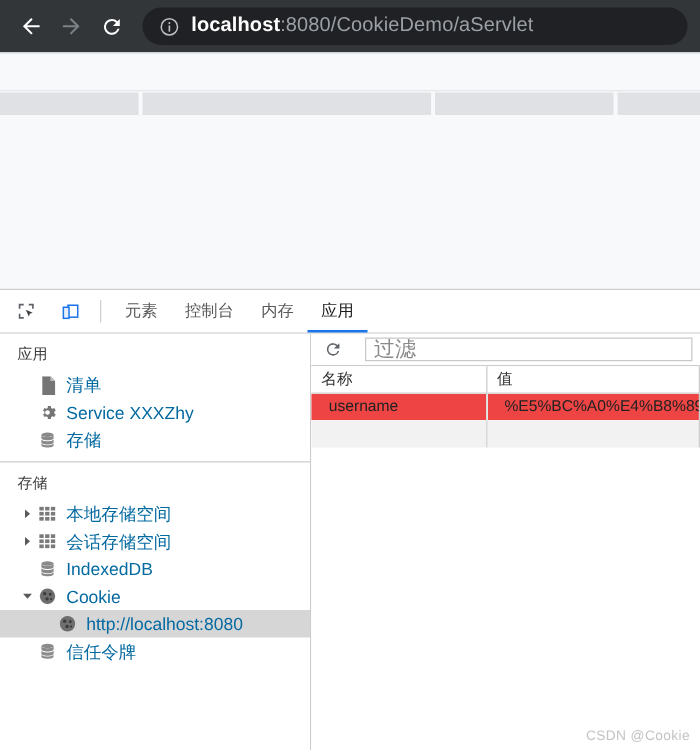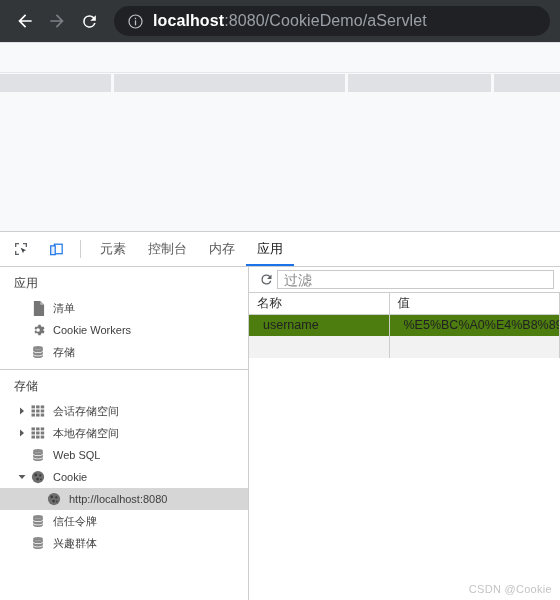--- a/index.html
+++ b/index.html
@@ -179,22 +179,22 @@
   
   .tree-section-title {
     font-size: 12px;
     color: #3c3c3c;
     padding: 8px 0 5px 14px;
   }
   .tree-row {
     height: 22px;
     display: flex;
     align-items: center;
-    font-size: 11px;
-    color: #404040;
+    font-size: 14px;
+    color: #0369a1;
     padding-left: 14px;
     box-sizing: border-box;
     white-space: nowrap;
     text-align: center;
   }
   .tree-row.indent1 { padding-left: 30px; }
   .tree-row.indent2 { padding-left: 46px; }
   .tree-row.selected {
     background: #d6d6d6;
   }
@@ -234,25 +234,25 @@
     background: #ffffff;
   }
   .refresh-btn {
     width: 22px; height: 22px;
     display: flex; align-items: center; justify-content: center;
     flex: none;
   }
   .filter-input {
     flex: 1;
     height: 19px;
-    margin-left: 0;
+    margin-left: 15px;
     margin-right: 2px;
     border: 1px solid #c9c9c9;
     background: #ffffff;
-    font-size: 14px;
+    font-size: 17px;
     color: #8a8a8a;
     padding: 0 6px;
     box-sizing: border-box;
     font-family: inherit;
     outline: none;
   }
   .filter-input::placeholder { color: #8a8a8a; }
 
   .cookie-table {
     width: 100%;
@@ -274,21 +274,21 @@
   .cookie-table td {
     font-size: 12.5px;
     color: #222;
     height: 22px;
     padding: 0 0 0 14px;
     border-right: 1px solid #cdcdcd;
     box-sizing: border-box;
     white-space: nowrap;
     overflow: hidden;
   }
-  tr.row-selected td { background: #4d7c0f; }
+  tr.row-selected td { background: #ef4444; }
   tr.row-alt td { background: #f2f2f2; height: 22px; }
   .col-name { width: 140px; }
 
   .watermark {
     position: absolute;
     right: 8px;
     bottom: 5px;
     font-size: 11px;
     color: #c4c4c4;
     letter-spacing: 0.3px;
@@ -384,21 +384,21 @@
             <span class="tree-label">清单</span>
           </div>
           <div class="tree-row indent1">
             <span class="tw spacer"></span>
             <span class="tree-icon">
               <svg width="14" height="14" viewBox="0 0 24 24">
                 <path d="M12 8a4 4 0 1 0 0 8 4 4 0 0 0 0-8zm9.4 4a7.5 7.5 0 0 0-.1-1.2l2-1.5-2-3.4-2.3 1a7.8 7.8 0 0 0-2-1.2L16.6 3h-4l-.4 2.7a7.8 7.8 0 0 0-2 1.2l-2.3-1-2 3.4 2 1.5A7.5 7.5 0 0 0 7.8 12c0 .4 0 .8.1 1.2l-2 1.5 2 3.4 2.3-1c.6.5 1.3.9 2 1.2l.4 2.7h4l.4-2.7c.7-.3 1.4-.7 2-1.2l2.3 1 2-3.4-2-1.5c.1-.4.1-.8.1-1.2z" fill="#757575"></path>
                 <circle cx="12" cy="12" r="3.2" fill="#ffffff"></circle>
               </svg>
             </span>
-            <span class="tree-label">Cookie Workers</span>
+            <span class="tree-label">Service XXXZhy</span>
           </div>
           <div class="tree-row indent1">
             <span class="tw spacer"></span>
             <span class="tree-icon">
               <svg width="14" height="14" viewBox="0 0 16 16">
                 <ellipse cx="8" cy="3.2" rx="5.6" ry="2.1" fill="#8a8a8a"></ellipse>
                 <path d="M2.4 3.2v3c0 1.2 2.5 2.1 5.6 2.1s5.6-.9 5.6-2.1v-3c0 1.2-2.5 2.1-5.6 2.1S2.4 4.4 2.4 3.2z" fill="#8a8a8a"></path>
                 <path d="M2.4 7v3c0 1.2 2.5 2.1 5.6 2.1s5.6-.9 5.6-2.1V7c0 1.2-2.5 2.1-5.6 2.1S2.4 8.2 2.4 7z" fill="#8a8a8a"></path>
                 <path d="M2.4 10.8v2c0 1.2 2.5 2.1 5.6 2.1s5.6-.9 5.6-2.1v-2c0 1.2-2.5 2.1-5.6 2.1s-5.6-.9-5.6-2.1z" fill="#8a8a8a"></path>
               </svg>
@@ -421,54 +421,54 @@
                 <rect x="5.8" y="0.5" width="4" height="3.4" fill="#7a7a7a"></rect>
                 <rect x="11.1" y="0.5" width="4" height="3.4" fill="#7a7a7a"></rect>
                 <rect x="0.5" y="5.2" width="4" height="3.4" fill="#7a7a7a"></rect>
                 <rect x="5.8" y="5.2" width="4" height="3.4" fill="#7a7a7a"></rect>
                 <rect x="11.1" y="5.2" width="4" height="3.4" fill="#7a7a7a"></rect>
                 <rect x="0.5" y="9.9" width="4" height="3.4" fill="#7a7a7a"></rect>
                 <rect x="5.8" y="9.9" width="4" height="3.4" fill="#7a7a7a"></rect>
                 <rect x="11.1" y="9.9" width="4" height="3.4" fill="#7a7a7a"></rect>
               </svg>
             </span>
-            <span class="tree-label">会话存储空间</span>
+            <span class="tree-label">本地存储空间</span>
           </div>
           <div class="tree-row indent1">
             <span class="tw">
               <svg width="8" height="8" viewBox="0 0 8 8">
                 <path d="M2 0.5L6 4 2 7.5z" fill="#5a5a5a"></path>
               </svg>
             </span>
             <span class="tree-icon">
               <svg width="14" height="13" viewBox="0 0 16 15">
                 <rect x="0.5" y="0.5" width="4" height="3.4" fill="#7a7a7a"></rect>
                 <rect x="5.8" y="0.5" width="4" height="3.4" fill="#7a7a7a"></rect>
                 <rect x="11.1" y="0.5" width="4" height="3.4" fill="#7a7a7a"></rect>
                 <rect x="0.5" y="5.2" width="4" height="3.4" fill="#7a7a7a"></rect>
                 <rect x="5.8" y="5.2" width="4" height="3.4" fill="#7a7a7a"></rect>
                 <rect x="11.1" y="5.2" width="4" height="3.4" fill="#7a7a7a"></rect>
                 <rect x="0.5" y="9.9" width="4" height="3.4" fill="#7a7a7a"></rect>
                 <rect x="5.8" y="9.9" width="4" height="3.4" fill="#7a7a7a"></rect>
                 <rect x="11.1" y="9.9" width="4" height="3.4" fill="#7a7a7a"></rect>
               </svg>
             </span>
-            <span class="tree-label">本地存储空间</span>
+            <span class="tree-label">会话存储空间</span>
           </div>
           <div class="tree-row indent1">
             <span class="tw spacer"></span>
             <span class="tree-icon">
               <svg width="14" height="14" viewBox="0 0 16 16">
                 <ellipse cx="8" cy="3.2" rx="5.6" ry="2.1" fill="#8a8a8a"></ellipse>
                 <path d="M2.4 3.2v3c0 1.2 2.5 2.1 5.6 2.1s5.6-.9 5.6-2.1v-3c0 1.2-2.5 2.1-5.6 2.1S2.4 4.4 2.4 3.2z" fill="#8a8a8a"></path>
                 <path d="M2.4 7v3c0 1.2 2.5 2.1 5.6 2.1s5.6-.9 5.6-2.1V7c0 1.2-2.5 2.1-5.6 2.1S2.4 8.2 2.4 7z" fill="#8a8a8a"></path>
                 <path d="M2.4 10.8v2c0 1.2 2.5 2.1 5.6 2.1s5.6-.9 5.6-2.1v-2c0 1.2-2.5 2.1-5.6 2.1s-5.6-.9-5.6-2.1z" fill="#8a8a8a"></path>
               </svg>
             </span>
-            <span class="tree-label">Web SQL</span>
+            <span class="tree-label">IndexedDB</span>
           </div>
           <div class="tree-row indent1">
             <span class="tw">
               <svg width="8" height="8" viewBox="0 0 8 8">
                 <path d="M0.5 2h7L4 6z" fill="#5a5a5a"></path>
               </svg>
             </span>
             <span class="tree-icon">
               <svg width="14" height="14" viewBox="0 0 16 16">
                 <circle cx="8" cy="8" r="7" fill="#6e6e6e"></circle>
@@ -497,32 +497,20 @@
             <span class="tw spacer"></span>
             <span class="tree-icon">
               <svg width="14" height="14" viewBox="0 0 16 16">
                 <ellipse cx="8" cy="3.2" rx="5.6" ry="2.1" fill="#8a8a8a"></ellipse>
                 <path d="M2.4 3.2v3c0 1.2 2.5 2.1 5.6 2.1s5.6-.9 5.6-2.1v-3c0 1.2-2.5 2.1-5.6 2.1S2.4 4.4 2.4 3.2z" fill="#8a8a8a"></path>
                 <path d="M2.4 7v3c0 1.2 2.5 2.1 5.6 2.1s5.6-.9 5.6-2.1V7c0 1.2-2.5 2.1-5.6 2.1S2.4 8.2 2.4 7z" fill="#8a8a8a"></path>
                 <path d="M2.4 10.8v2c0 1.2 2.5 2.1 5.6 2.1s5.6-.9 5.6-2.1v-2c0 1.2-2.5 2.1-5.6 2.1s-5.6-.9-5.6-2.1z" fill="#8a8a8a"></path>
               </svg>
             </span>
             <span class="tree-label">信任令牌</span>
-          </div>
-          <div class="tree-row indent1">
-            <span class="tw spacer"></span>
-            <span class="tree-icon">
-              <svg width="14" height="14" viewBox="0 0 16 16">
-                <ellipse cx="8" cy="3.2" rx="5.6" ry="2.1" fill="#8a8a8a"></ellipse>
-                <path d="M2.4 3.2v3c0 1.2 2.5 2.1 5.6 2.1s5.6-.9 5.6-2.1v-3c0 1.2-2.5 2.1-5.6 2.1S2.4 4.4 2.4 3.2z" fill="#8a8a8a"></path>
-                <path d="M2.4 7v3c0 1.2 2.5 2.1 5.6 2.1s5.6-.9 5.6-2.1V7c0 1.2-2.5 2.1-5.6 2.1S2.4 8.2 2.4 7z" fill="#8a8a8a"></path>
-                <path d="M2.4 10.8v2c0 1.2 2.5 2.1 5.6 2.1s5.6-.9 5.6-2.1v-2c0 1.2-2.5 2.1-5.6 2.1s-5.6-.9-5.6-2.1z" fill="#8a8a8a"></path>
-              </svg>
-            </span>
-            <span class="tree-label">兴趣群体</span>
           </div>
         </div>
     </div>
 
     <div class="dt-main">
       <div class="panel-toolbar">
         <div class="refresh-btn">
           <svg width="15" height="15" viewBox="0 0 24 24">
             <path d="M17.65 6.35A7.96 7.96 0 0 0 12 4a8 8 0 1 0 7.73 10h-2.08A6 6 0 1 1 12 6c1.66 0 3.14.69 4.22 1.78L13 11h7V4z" fill="#5f6368"></path>
           </svg>

